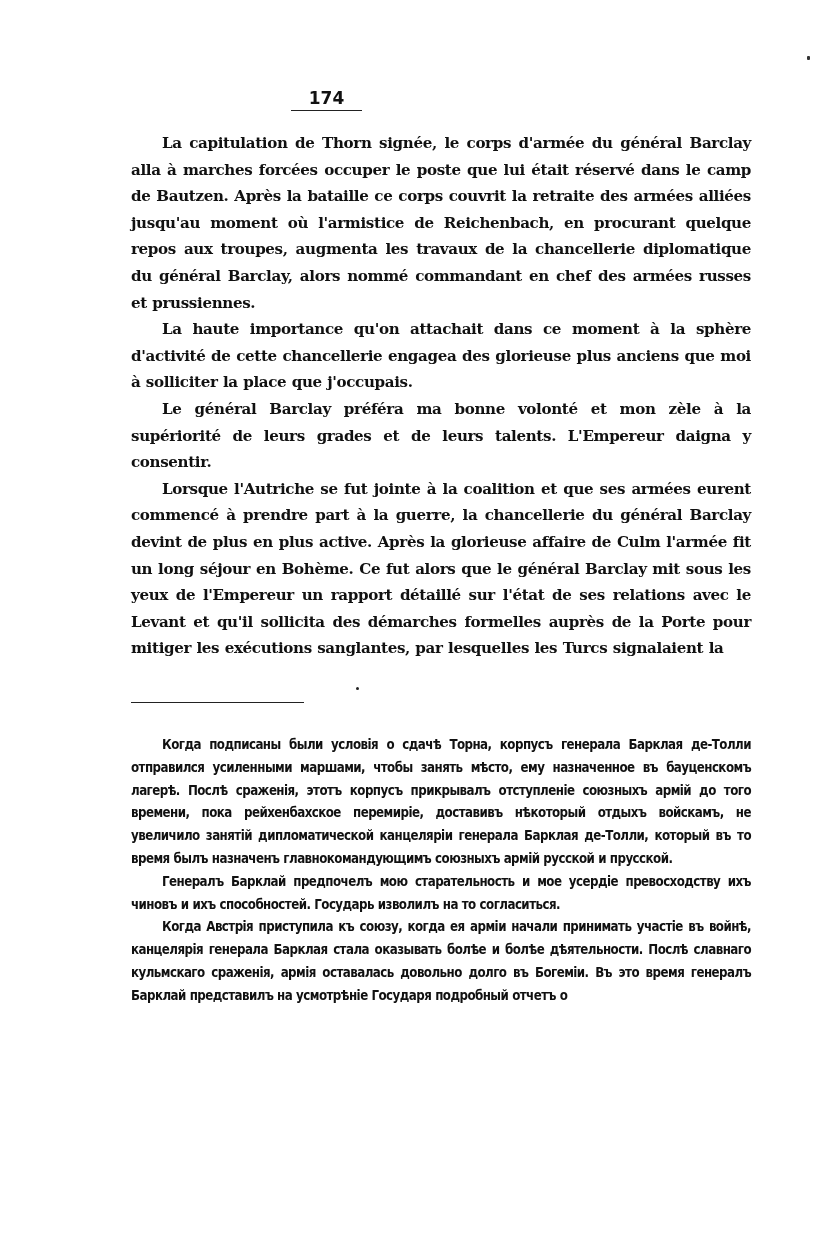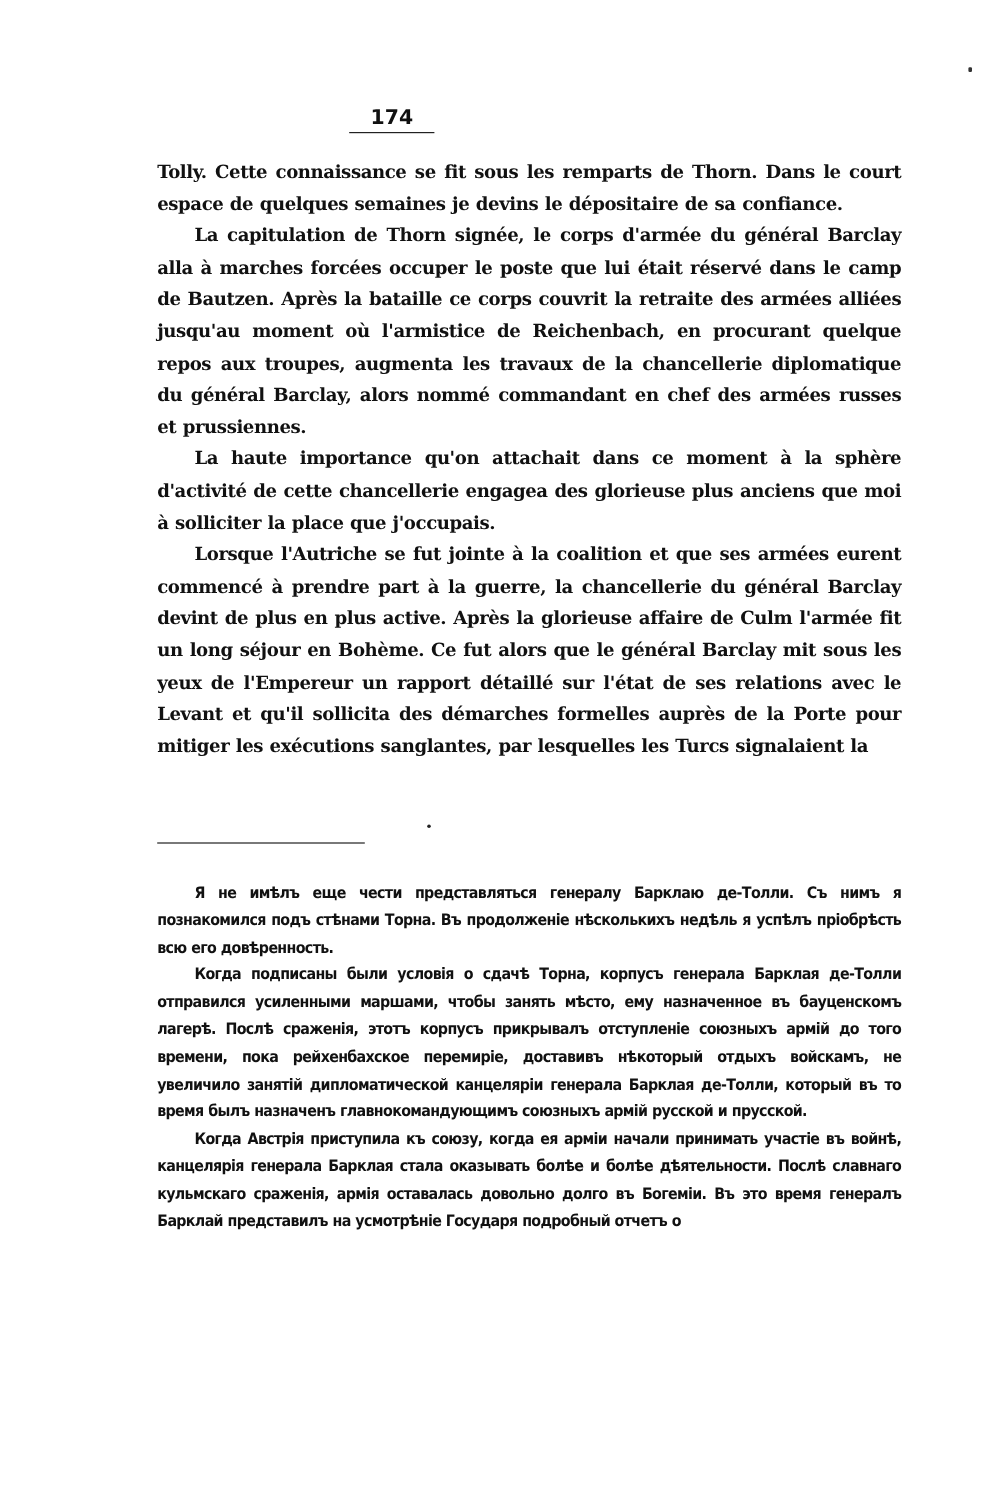--- a/index.html
+++ b/index.html
@@ -100,26 +100,26 @@
 </head>
 <body>
 
 <div class="speck"></div>
 
 <div class="page-header">
   <span class="page-number">174</span>
 </div>
 
 <div class="main-text">
-  <p class="cont">Tolly. Cette connaissance se fit sous les remparts de Thorn. Dans le court espace de quelques semaines je devins le dépositaire de sa confiance.</p>
   <p>La capitulation de Thorn signée, le corps d'armée du général Barclay alla à marches forcées occuper le poste que lui était réservé dans le camp de Bautzen. Après la bataille ce corps couvrit la retraite des armées alliées jusqu'au moment où l'armistice de Reichenbach, en procurant quelque repos aux troupes, augmenta les travaux de la chancellerie diplomatique du général Barclay, alors nommé commandant en chef des armées russes et prussiennes.</p>
   <p>La haute importance qu'on attachait dans ce moment à la sphère d'activité de cette chancellerie engagea des glorieuse plus anciens que moi à solliciter la place que j'occupais.</p>
+  <p>Le général Barclay préféra ma bonne volonté et mon zèle à la supériorité de leurs grades et de leurs talents. L'Empereur daigna y consentir.</p>
   <p>Lorsque l'Autriche se fut jointe à la coalition et que ses armées eurent commencé à prendre part à la guerre, la chancellerie du général Barclay devint de plus en plus active. Après la glorieuse affaire de Culm l'armée fit un long séjour en Bohème. Ce fut alors que le général Barclay mit sous les yeux de l'Empereur un rapport détaillé sur l'état de ses relations avec le Levant et qu'il sollicita des démarches formelles auprès de la Porte pour mitiger les exécutions sanglantes, par lesquelles les Turcs signalaient la</p>
 </div>
 
 <div class="dot"></div>
 <div class="footnote-rule"></div>
 
 <div class="footnote-text">
-  <p>Я не имѣлъ еще чести представляться генералу Барклаю де-Толли. Съ нимъ я познакомился подъ стѣнами Торна. Въ продолженіе нѣсколькихъ недѣль я успѣлъ пріобрѣсть всю его довѣренность.</p>
   <p>Когда подписаны были условія о сдачѣ Торна, корпусъ генерала Барклая де-Толли отправился усиленными маршами, чтобы занять мѣсто, ему назначенное въ бауценскомъ лагерѣ. Послѣ сраженія, этотъ корпусъ прикрывалъ отступленіе союзныхъ армій до того времени, пока рейхенбахское перемиріе, доставивъ нѣкоторый отдыхъ войскамъ, не увеличило занятій дипломатической канцеляріи генерала Барклая де-Толли, который въ то время былъ назначенъ главнокомандующимъ союзныхъ армій русской и прусской.</p>
+  <p>Генералъ Барклай предпочелъ мою старательность и мое усердіе превосходству ихъ чиновъ и ихъ способностей. Государь изволилъ на то согласиться.</p>
   <p>Когда Австрія приступила къ союзу, когда ея арміи начали принимать участіе въ войнѣ, канцелярія генерала Барклая стала оказывать болѣе и болѣе дѣятельности. Послѣ славнаго кульмскаго сраженія, армія оставалась довольно долго въ Богеміи. Въ это время генералъ Барклай представилъ на усмотрѣніе Государя подробный отчетъ о</p>
 </div>
 
 </body></html>

